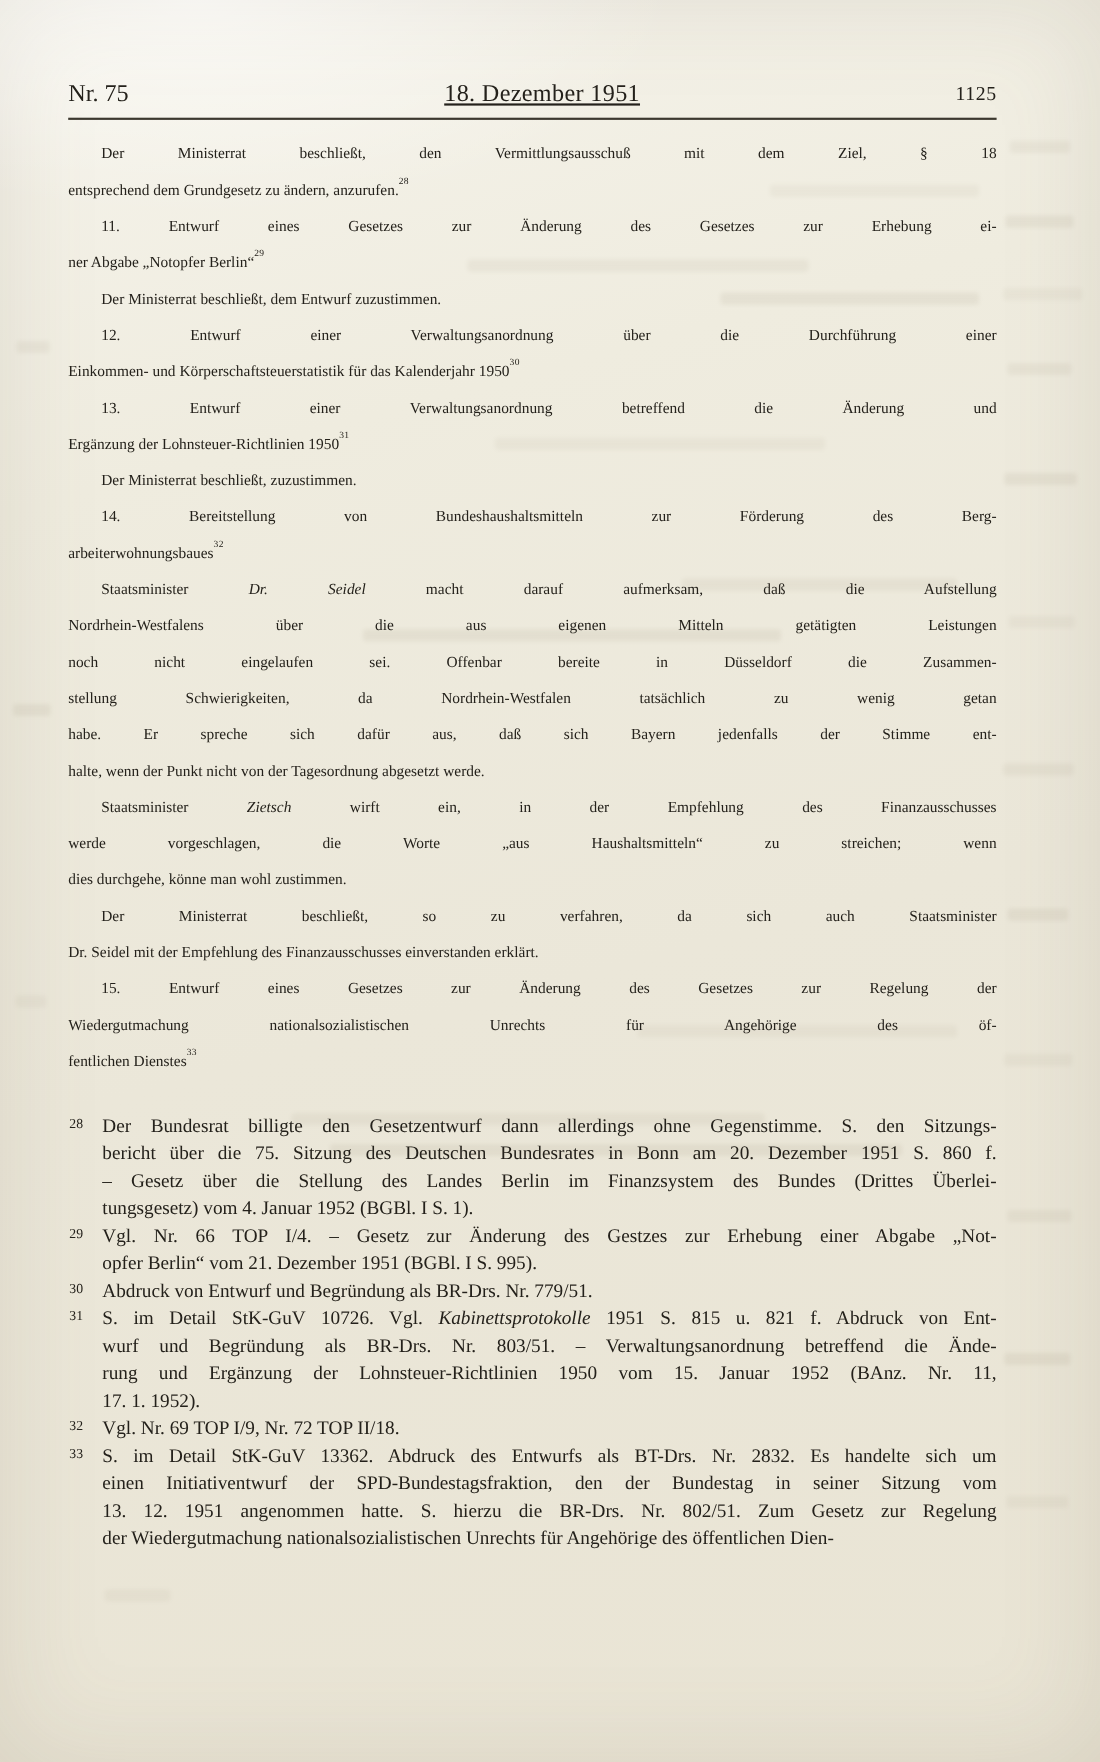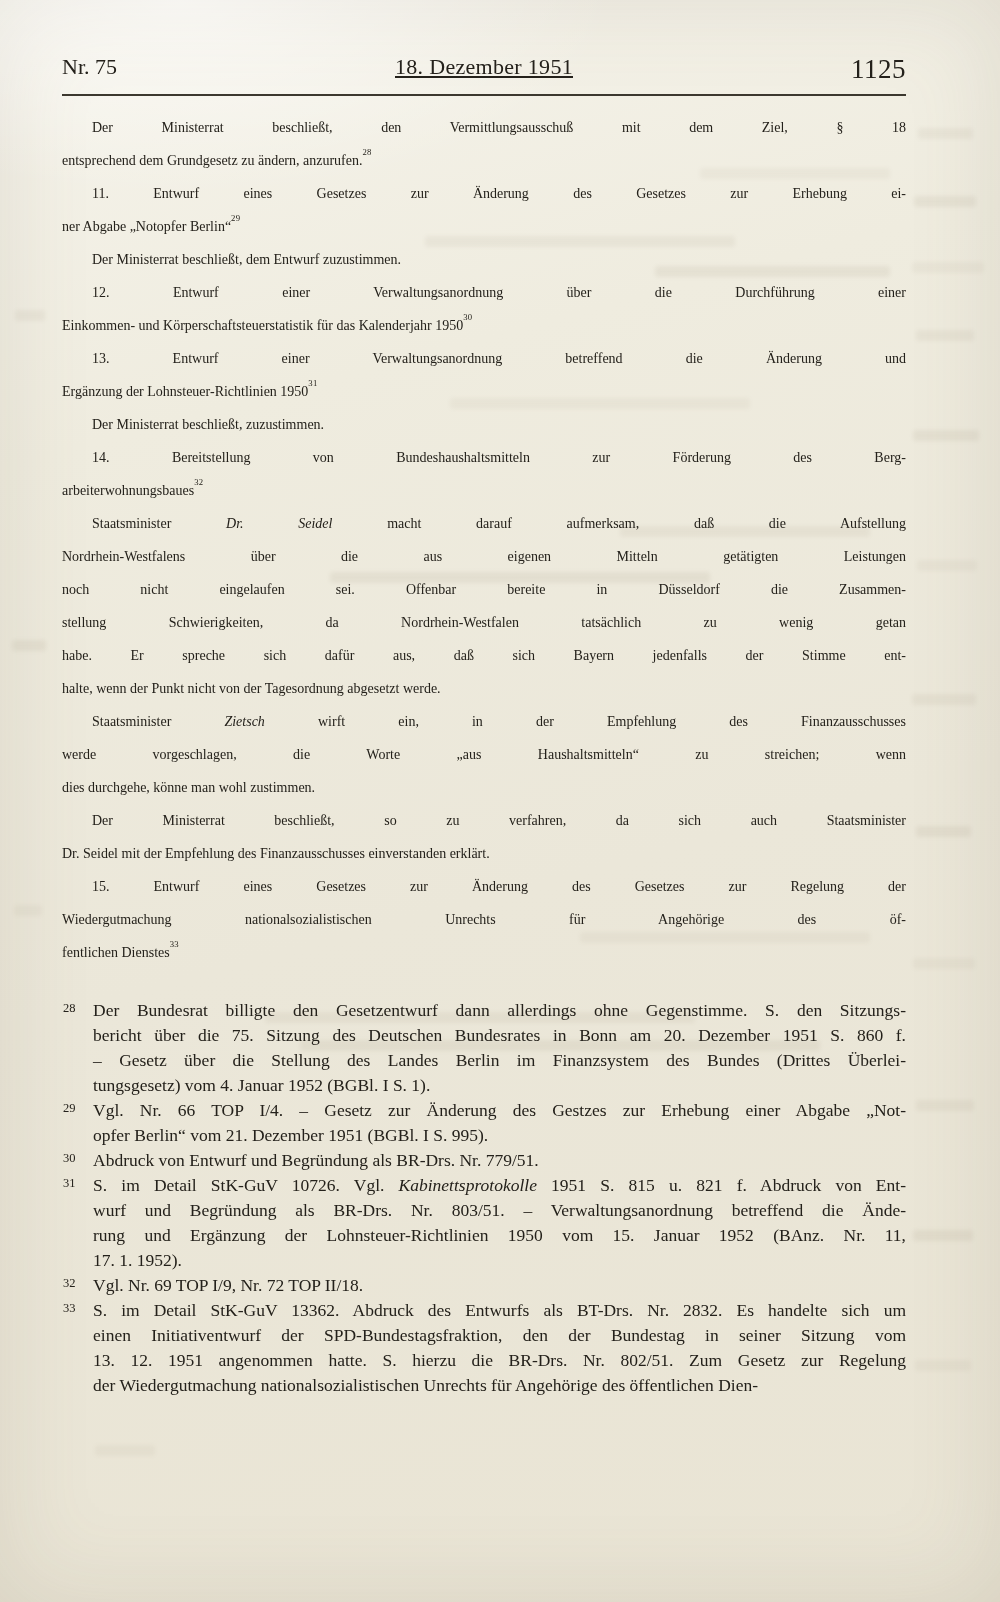--- a/index.html
+++ b/index.html
@@ -26,26 +26,26 @@
     height: 11px;
     background: #7d6f54;
     opacity: 0.08;
     filter: blur(2px);
     border-radius: 3px;
   }
   .content { position: absolute; left: 62px; top: 0; width: 844px; }
   .header {
     display: flex;
     justify-content: space-between;
-    align-items: flex-start;
-    padding-top: 54px;
+    align-items: center;
+    padding-top: 72px;
     font-size: 22px;
   }
   .h-center { font-size: 22px; letter-spacing: 0.3px; text-decoration: underline; }
-  .h-right { font-size: 27px; letter-spacing: 0.5px; }
+  .h-right { font-size: 18px; letter-spacing: 0.5px; }
   .rule { margin-top: 9px; border-bottom: 2.5px solid #3c382f; }
   .body-text { margin-top: 15px; font-size: 14px; line-height: 33px; }
   .line { text-align: justify; text-align-last: justify; }
   .line.last { text-align-last: left; }
   .line.first { text-indent: 30px; }
   em { font-style: italic; }
   sup {
     font-size: 0.62em;
     line-height: 0;
     position: relative;

